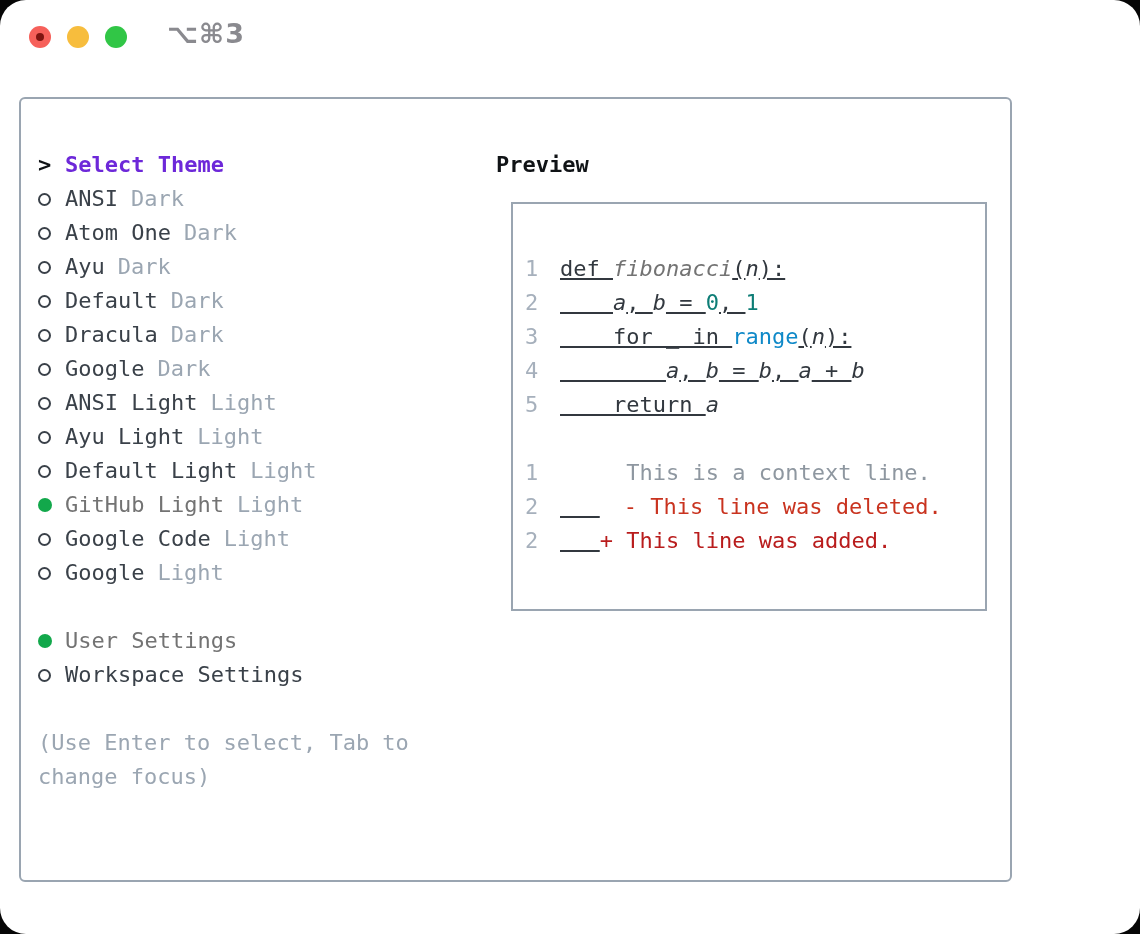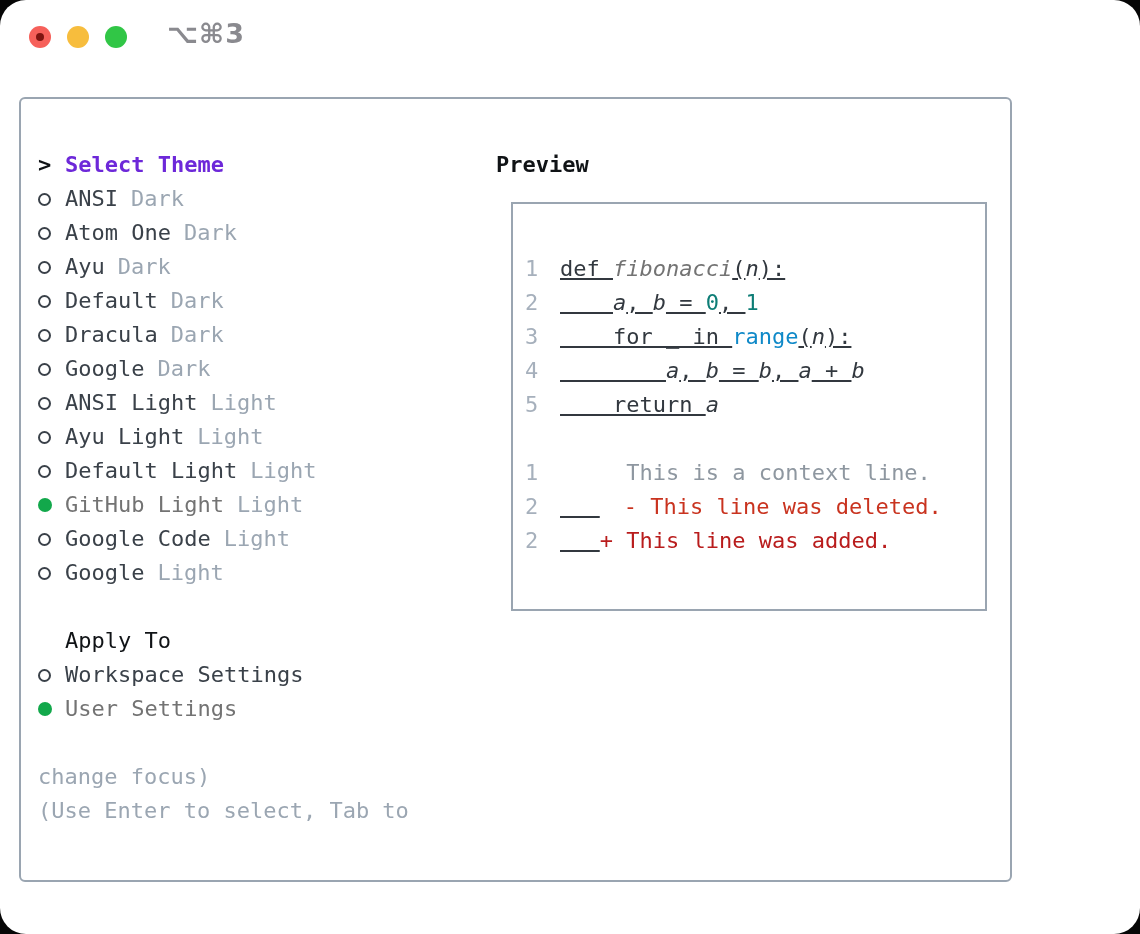--- a/index.html
+++ b/index.html
@@ -184,30 +184,27 @@
           <div class="row"><span class="gutter"><span class="radio"></span></span><span class="item-name">Dracula</span><span class="item-variant">Dark</span></div>
           <div class="row"><span class="gutter"><span class="radio"></span></span><span class="item-name">Google</span><span class="item-variant">Dark</span></div>
           <div class="row"><span class="gutter"><span class="radio"></span></span><span class="item-name">ANSI Light</span><span class="item-variant">Light</span></div>
           <div class="row"><span class="gutter"><span class="radio"></span></span><span class="item-name">Ayu Light</span><span class="item-variant">Light</span></div>
           <div class="row"><span class="gutter"><span class="radio"></span></span><span class="item-name">Default Light</span><span class="item-variant">Light</span></div>
           <div class="row selected"><span class="gutter"><span class="radio sel"></span></span><span class="item-name">GitHub Light</span><span class="item-variant">Light</span></div>
           <div class="row"><span class="gutter"><span class="radio"></span></span><span class="item-name">Google Code</span><span class="item-variant">Light</span></div>
           <div class="row"><span class="gutter"><span class="radio"></span></span><span class="item-name">Google</span><span class="item-variant">Light</span></div>
         </div>
       <div class="row blank"></div>
-      <div class="row">
-        <span class="gutter"></span><span class="subhdr">Apply To</span>
-      </div>
       <div id="apply-options">
+          <div class="row selected"><span class="gutter"><span class="radio sel"></span></span><span class="item-name">User Settings</span></div>
           <div class="row"><span class="gutter"><span class="radio"></span></span><span class="item-name">Workspace Settings</span></div>
-          <div class="row selected"><span class="gutter"><span class="radio sel"></span></span><span class="item-name">User Settings</span></div>
         </div>
       <div class="row blank"></div>
+      <div class="hint-line">(Use Enter to select, Tab to</div>
       <div class="hint-line">change focus)</div>
-      <div class="hint-line">(Use Enter to select, Tab to</div>
     </div>
 
     <div class="preview-title">Preview</div>
     <div class="preview-box" id="preview-box">
         <div class="pline"><span class="ln">1</span><span class="tok-plain">def </span><span class="tok-func">fibonacci</span><span class="tok-plain">(</span><span class="tok-var">n</span><span class="tok-plain">):</span></div>
         <div class="pline"><span class="ln">2</span><span class="tok-plain">    </span><span class="tok-var">a</span><span class="tok-plain">, </span><span class="tok-var">b</span><span class="tok-plain"> = </span><span class="tok-num">0</span><span class="tok-plain">, </span><span class="tok-num">1</span></div>
         <div class="pline"><span class="ln">3</span><span class="tok-plain">    for _ in </span><span class="tok-builtin">range</span><span class="tok-plain">(</span><span class="tok-var">n</span><span class="tok-plain">):</span></div>
         <div class="pline"><span class="ln">4</span><span class="tok-plain">        </span><span class="tok-var">a</span><span class="tok-plain">, </span><span class="tok-var">b</span><span class="tok-plain"> = </span><span class="tok-var">b</span><span class="tok-plain">, </span><span class="tok-var">a</span><span class="tok-plain"> + </span><span class="tok-var">b</span></div>
         <div class="pline"><span class="ln">5</span><span class="tok-plain">    return </span><span class="tok-var">a</span></div>
         <div class="pline"><span class="ln"></span></div>

